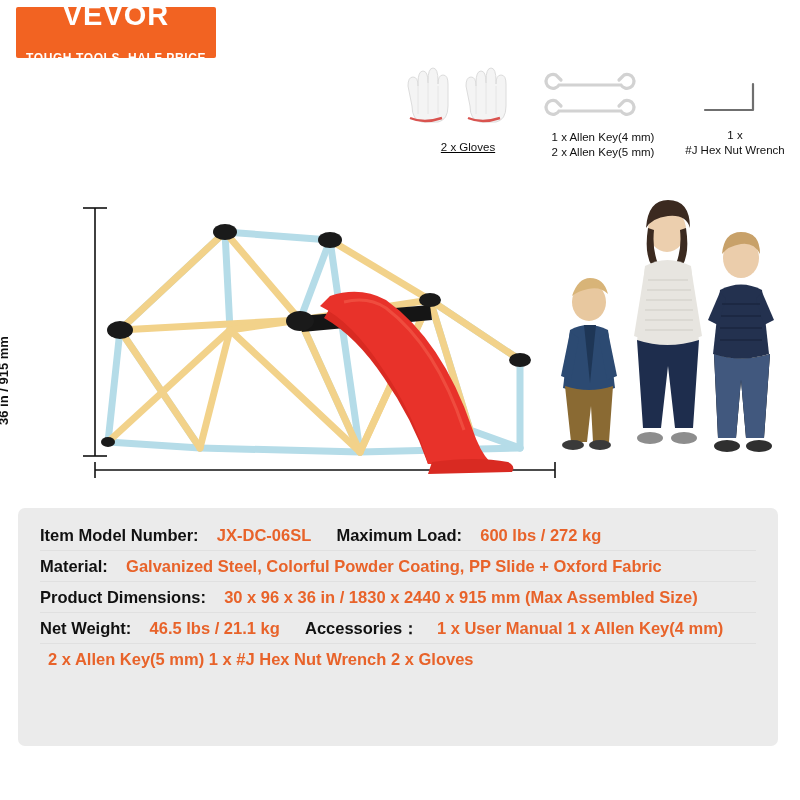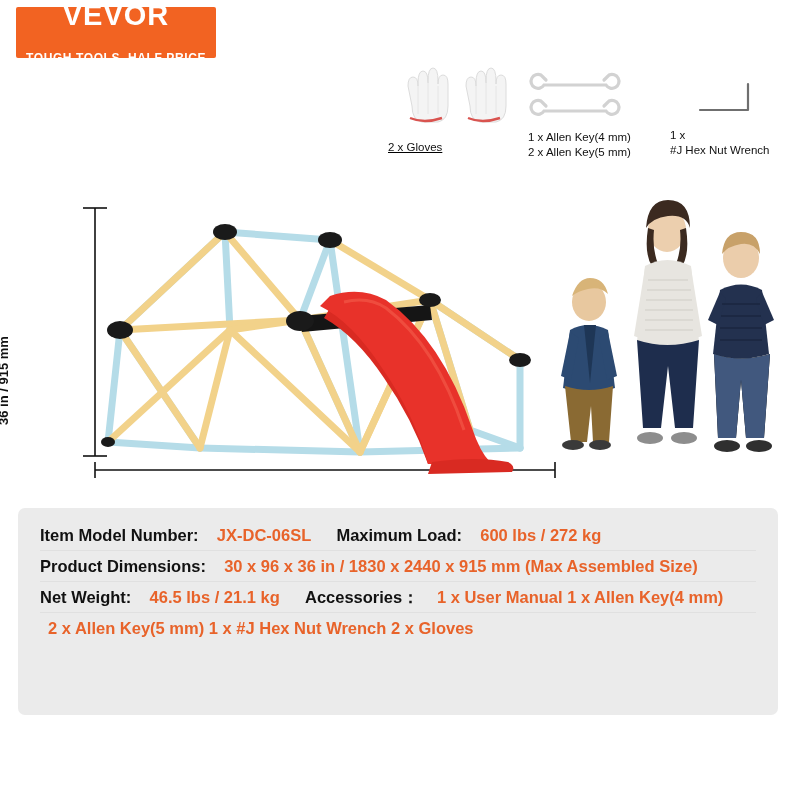--- a/index.html
+++ b/index.html
@@ -19,42 +19,42 @@
     color:#ffffff;font-weight:bold;font-size:29px;letter-spacing:1px;
     line-height:1;font-family:"Liberation Sans", sans-serif;
   }
   .logo-tag{
     color:#ffffff;font-size:12px;font-weight:bold;letter-spacing:0.6px;
     margin-top:21px;
   }
 
   
   .acc-strip{position:absolute;left:380px;top:56px;width:410px;height:115px;}
-  .acc{position:absolute;}
+  .acc{position:absolute;text-align:center;}
   .acc-cap{font-size:11.5px;color:#111;line-height:15px;white-space:nowrap;}
   .acc-gloves{left:8px;top:0px;width:160px;text-decoration:underline;}
   .acc-allen{left:148px;top:12px;width:150px;}
   .acc-wrench{left:290px;top:16px;width:130px;}
 
   
   .photo{position:absolute;left:0;top:180px;width:800px;height:310px;}
 
   .dim-v-label{
     position:absolute;left:-4px;top:245px;
     transform:rotate(-90deg);transform-origin:left top;
     font-size:13px;font-weight:bold;color:#111;white-space:nowrap;
   }
   .dim-h-label{
     position:absolute;left:208px;top:458px;
     font-size:13px;font-weight:bold;color:#111;white-space:nowrap;
   }
 
   
   .spec{
-    position:absolute;left:18px;top:508px;width:760px;height:207px;
+    position:absolute;left:18px;top:508px;width:760px;height:238px;
     background:#ebebeb;border-radius:7px;
     box-sizing:border-box;padding:12px 22px 10px 22px;
   }
   .row{
     font-size:16.5px;line-height:30px;white-space:nowrap;
     border-bottom:1px solid #e0e0e0;
   }
   .row:last-child{border-bottom:none;margin-left:8px;}
   .lbl{color:#111;font-weight:bold;}
   .val{color:#e8632a;font-weight:bold;}
@@ -246,20 +246,25 @@
     <span class="lbl">Item Model Number:</span>
     <span class="gap-s"></span>
     <span class="val">JX-DC-06SL</span>
     <span class="gap"></span>
     <span class="lbl">Maximum Load:</span>
     <span class="gap-s"></span>
     <span class="val">600 lbs / 272 kg</span>
   </div>
 
 
+  <div class="row">
+    <span class="lbl">Material:</span>
+    <span class="gap-s"></span>
+    <span class="val">Galvanized Steel, Colorful Powder Coating,  PP Slide + Oxford Fabric</span>
+  </div>
 
   <div class="row">
     <span class="lbl">Product Dimensions:</span>
     <span class="gap-s"></span>
     <span class="val">30 x 96 x 36 in / 1830 x 2440 x 915 mm (Max Assembled Size)</span>
   </div>
 
   <div class="row">
     <span class="lbl">Net Weight:</span>
     <span class="gap-s"></span>

